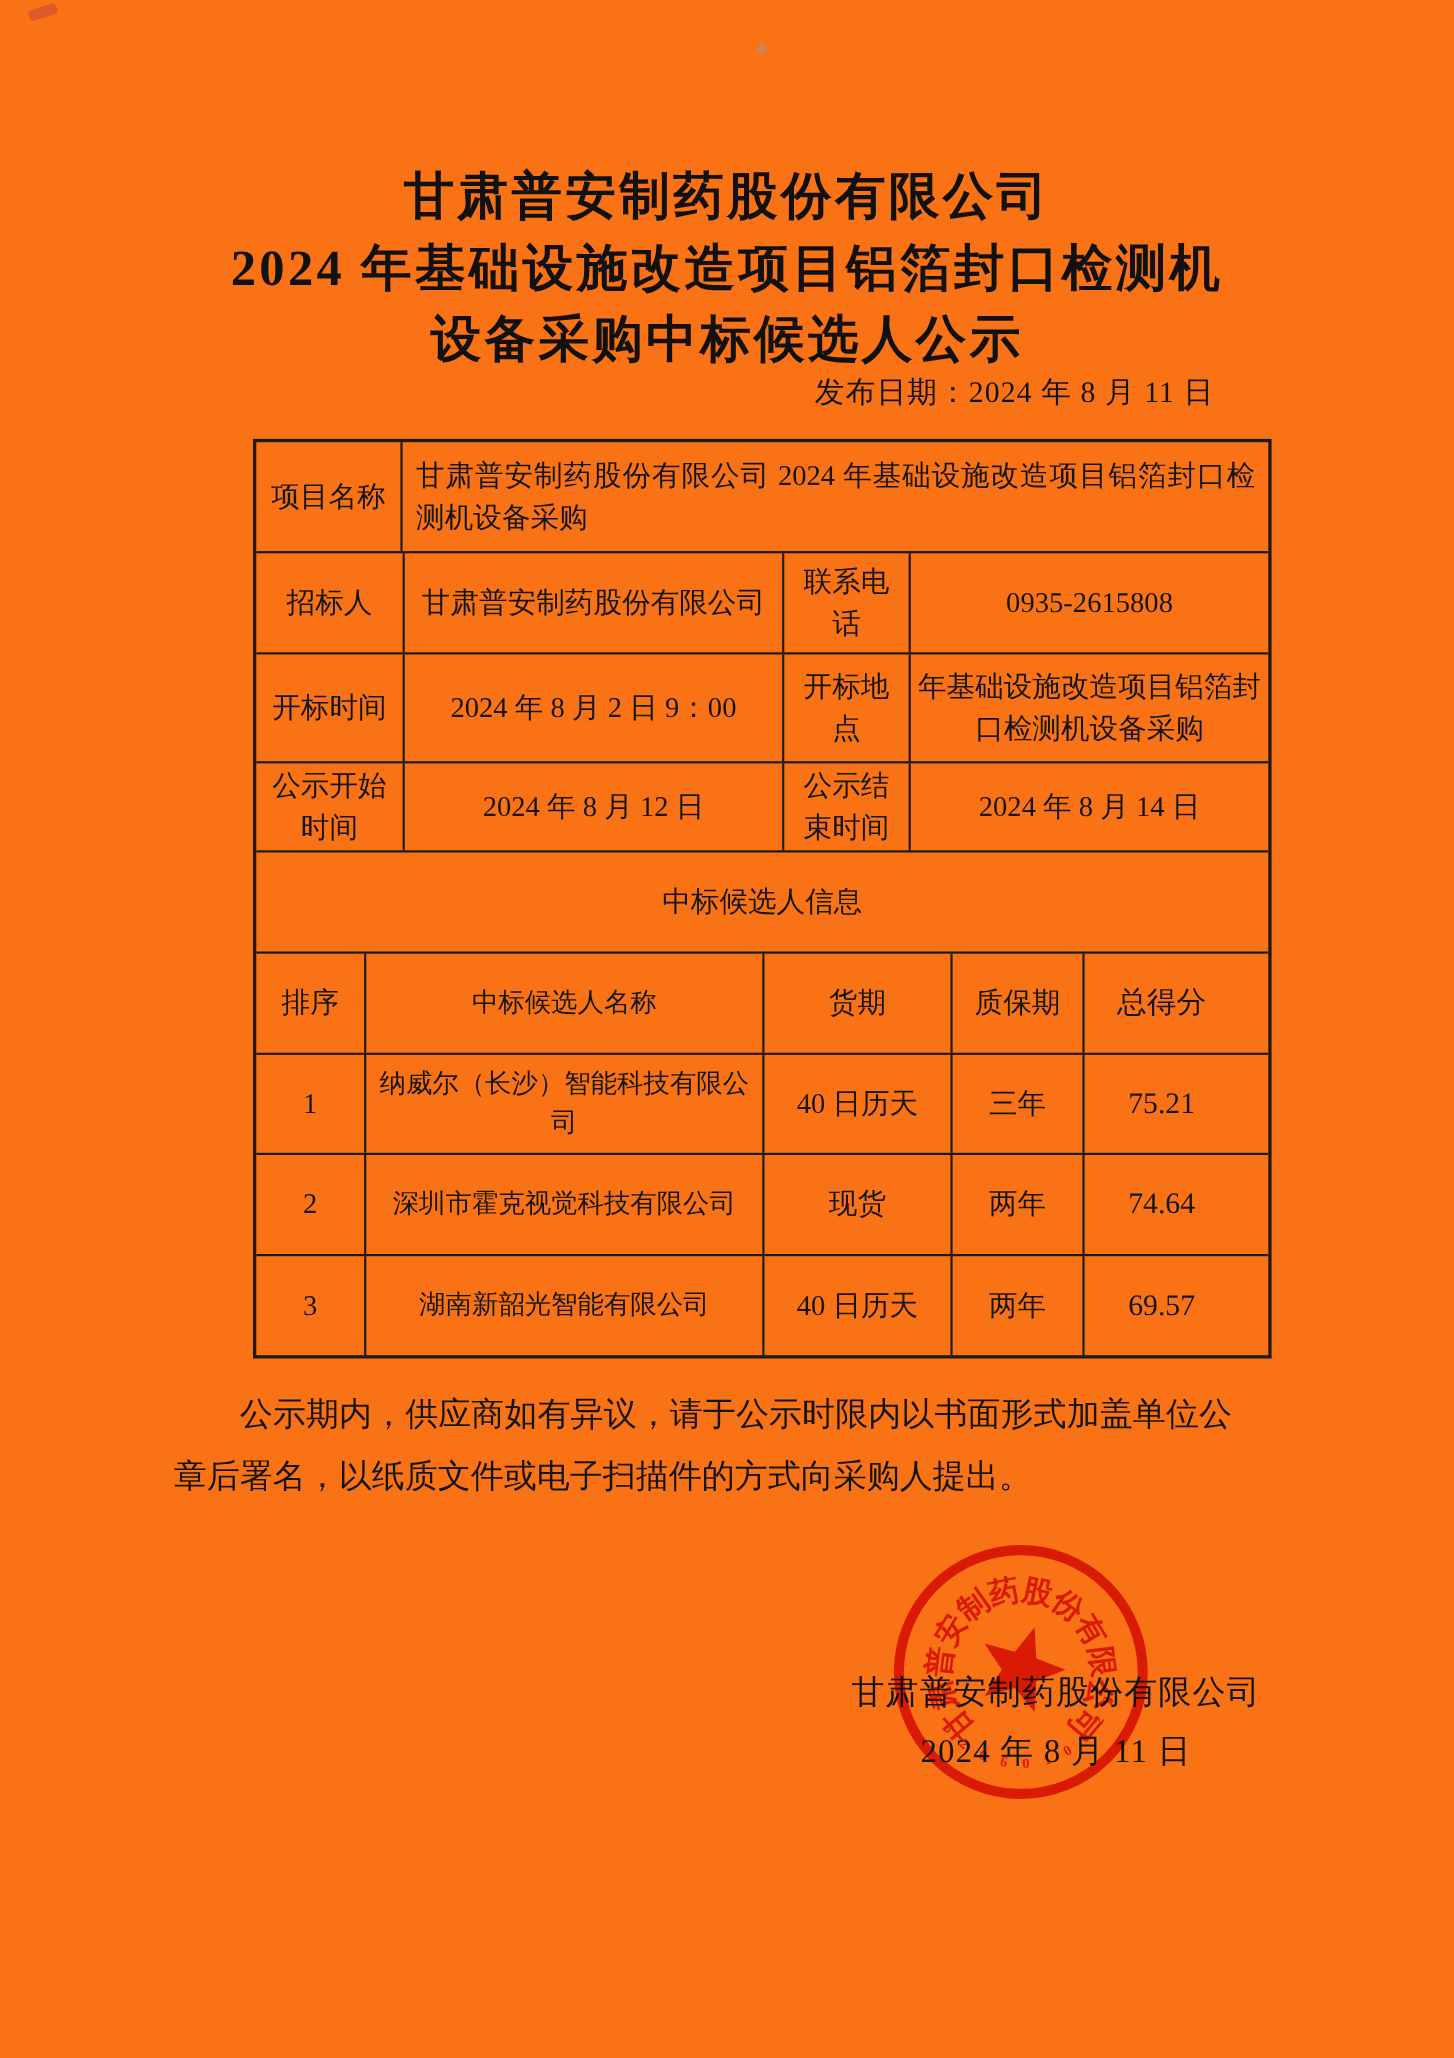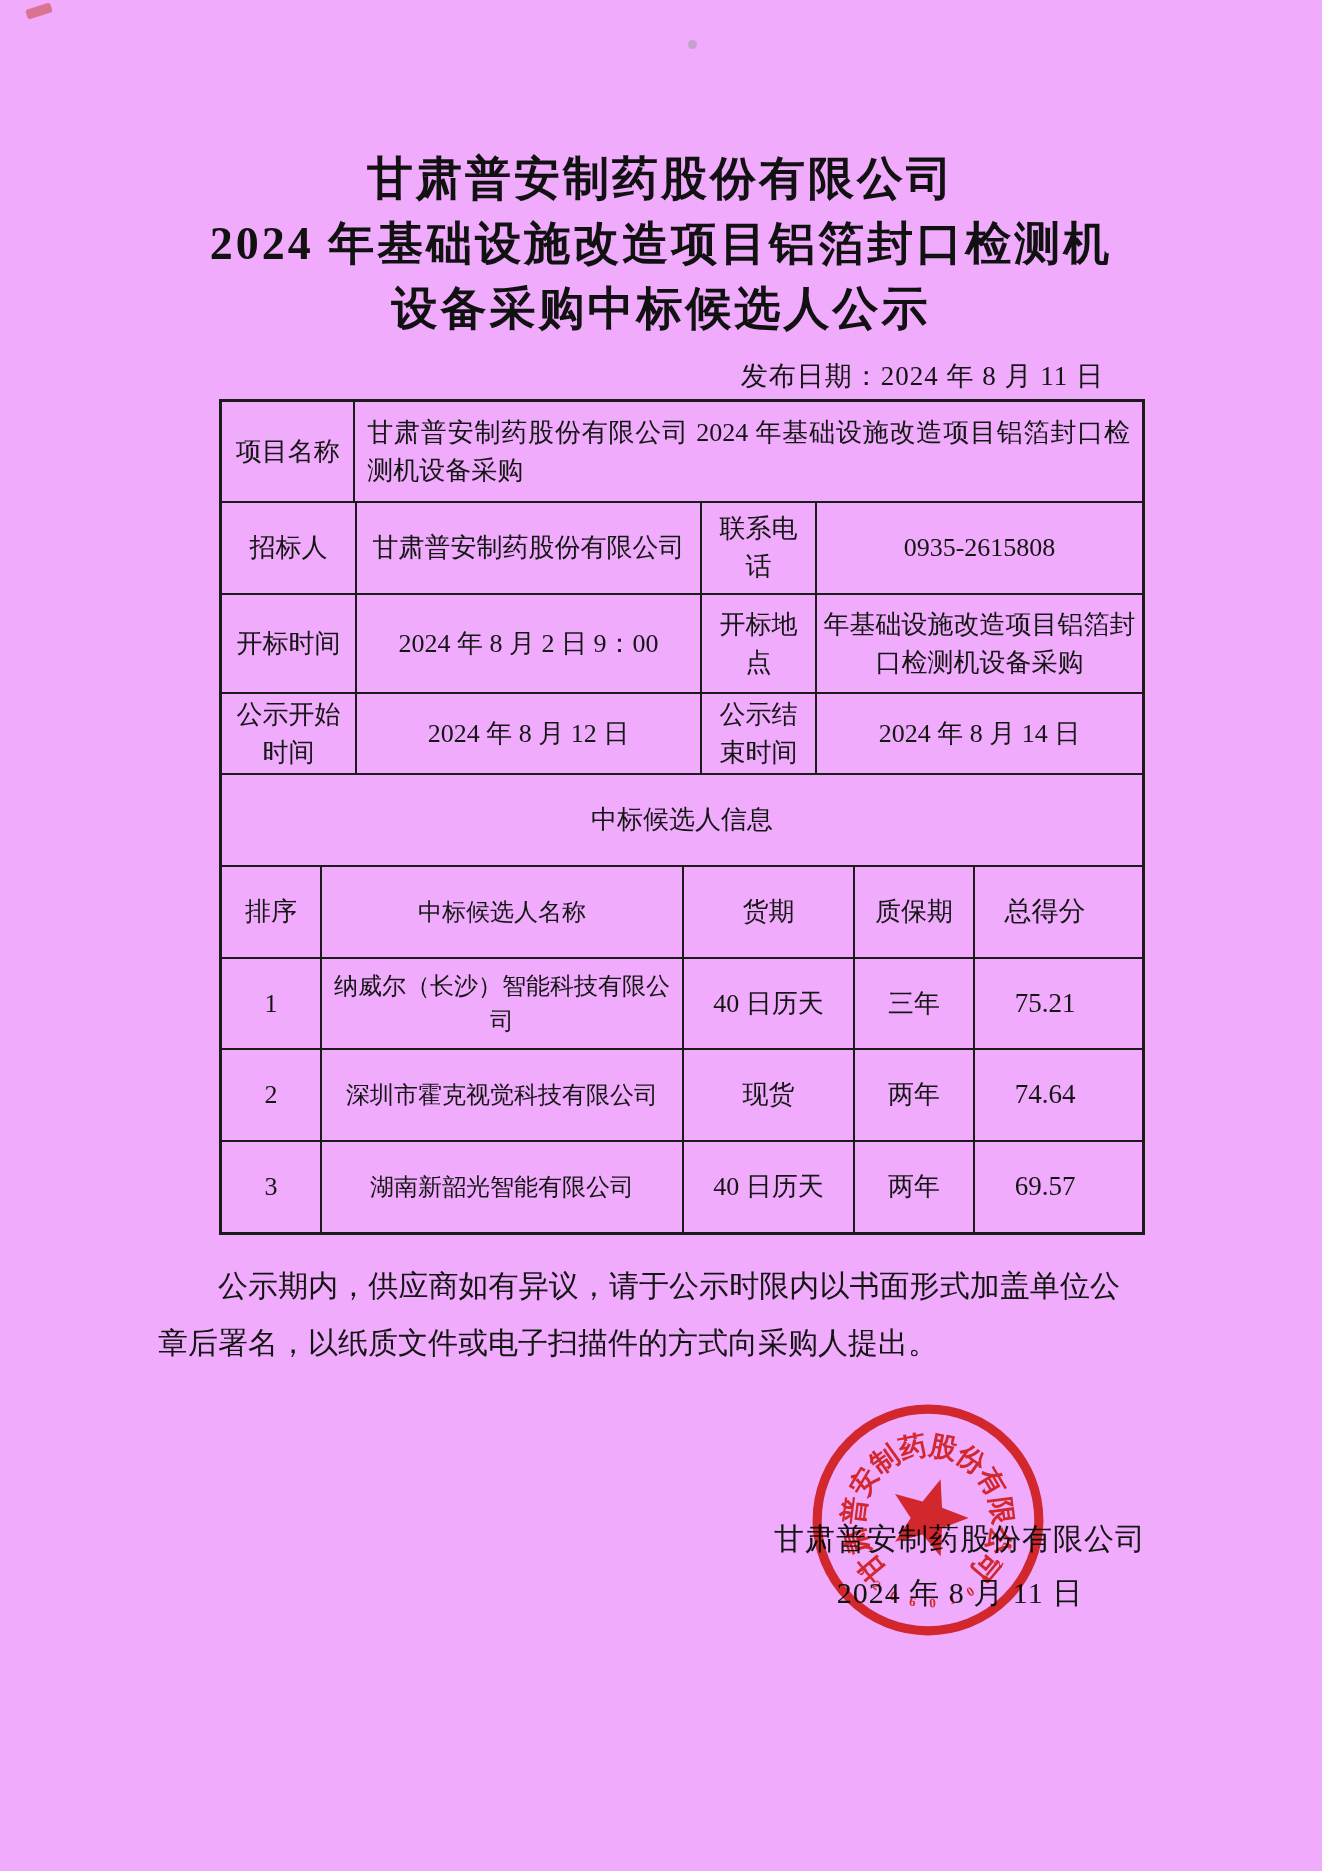--- a/index.html
+++ b/index.html
@@ -1,31 +1,31 @@
 <!DOCTYPE html>
 <html><head>
 <meta charset="utf-8">
 <style>
   html,body{margin:0;padding:0;background:#8a8a8a;}
   .page{
     position:relative;width:1322px;height:1871px;margin:0 auto;
-    background:#f0abfc;overflow:hidden;color:#151515;
+    background:#f97316;overflow:hidden;color:#151515;
     font-family:"Liberation Serif","DejaVu Serif",serif;
   }
   
   .title{position:absolute;left:0;top:146px;width:100%;text-align:center;}
   .title .tline{
     font-size:46px;font-weight:bold;line-height:65px;letter-spacing:3px;color:#111;
   }
   .pubdate{
-    position:absolute;top:358px;right:218px;font-size:27px;color:#141414;letter-spacing:1px;
+    position:absolute;top:338px;right:218px;font-size:27px;color:#141414;letter-spacing:1px;
   }
   
   .doc-table{
-    position:absolute;left:219px;top:399px;width:920px;height:830px;
+    position:absolute;left:230px;top:399px;width:920px;height:830px;
     border:3px solid #1b1b1b;box-sizing:content-box;font-size:26px;
   }
   .trow{display:flex;box-sizing:border-box;border-bottom:2px solid #1b1b1b;}
   .trow:last-child{border-bottom:none;}
   .cell{
     box-sizing:border-box;border-right:2px solid #1b1b1b;
     display:flex;align-items:center;justify-content:center;text-align:center;
     padding:2px 6px;line-height:1.45;overflow:hidden;
   }
   .cell:last-child{border-right:none;}

